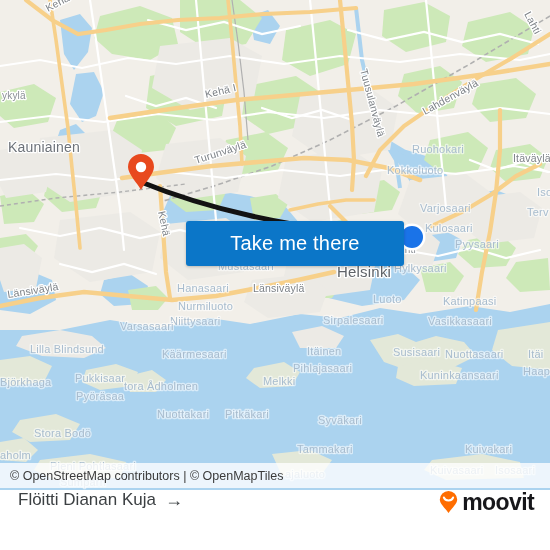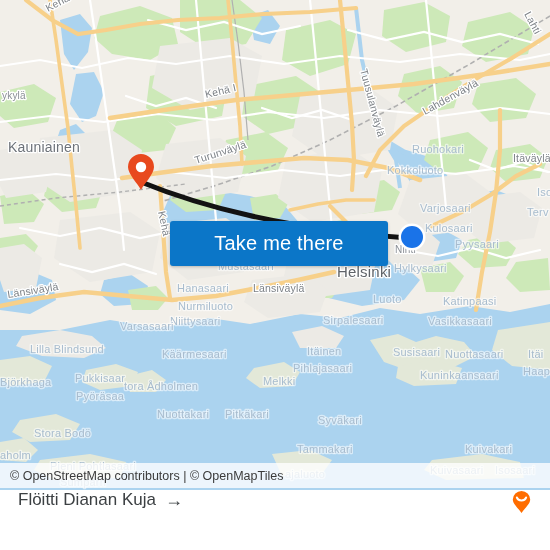--- a/index.html
+++ b/index.html
@@ -64,21 +64,21 @@
   #attribution .attr-text {
     font-size: 12.5px;
     color: #3b3b3b;
     font-family: "Liberation Sans", sans-serif;
     white-space: nowrap;
   }
 
   
   #cta-button {
     position: absolute;
-    left: 170px;
+    left: 186px;
     top: 221px;
     width: 218px;
     height: 45px;
     background: #0b76c8;
     border: none;
     border-radius: 3px;
     color: #ffffff;
     font-size: 20px;
     font-family: "Liberation Sans", sans-serif;
     letter-spacing: 0.2px;
@@ -374,16 +374,17 @@
     <div id="route-summary">
       <span class="route-endpoint">Flöitti Dianan Kuja</span>
       <span class="route-arrow">→</span>
     </div>
     <div id="moovit-logo">
       <svg width="25" height="25" viewBox="0 0 25 25">
         <path d="M12.5,23 C9.8,18.6 3.8,14.4 3.8,9.6 A8.7,8.7 0 1,1 21.2,9.6
                  C21.2,14.4 15.2,18.6 12.5,23 Z" fill="#ff6d00"></path>
         <path d="M7.9,7.6 C8.9,11.4 16.1,11.4 17.1,7.6" stroke="#ffffff" stroke-width="2.1" fill="none" stroke-linecap="round"></path>
       </svg>
+      <span id="moovit-wordmark">moovit</span>
     </div>
   </div>
 
 </div>
 
 </body></html>

